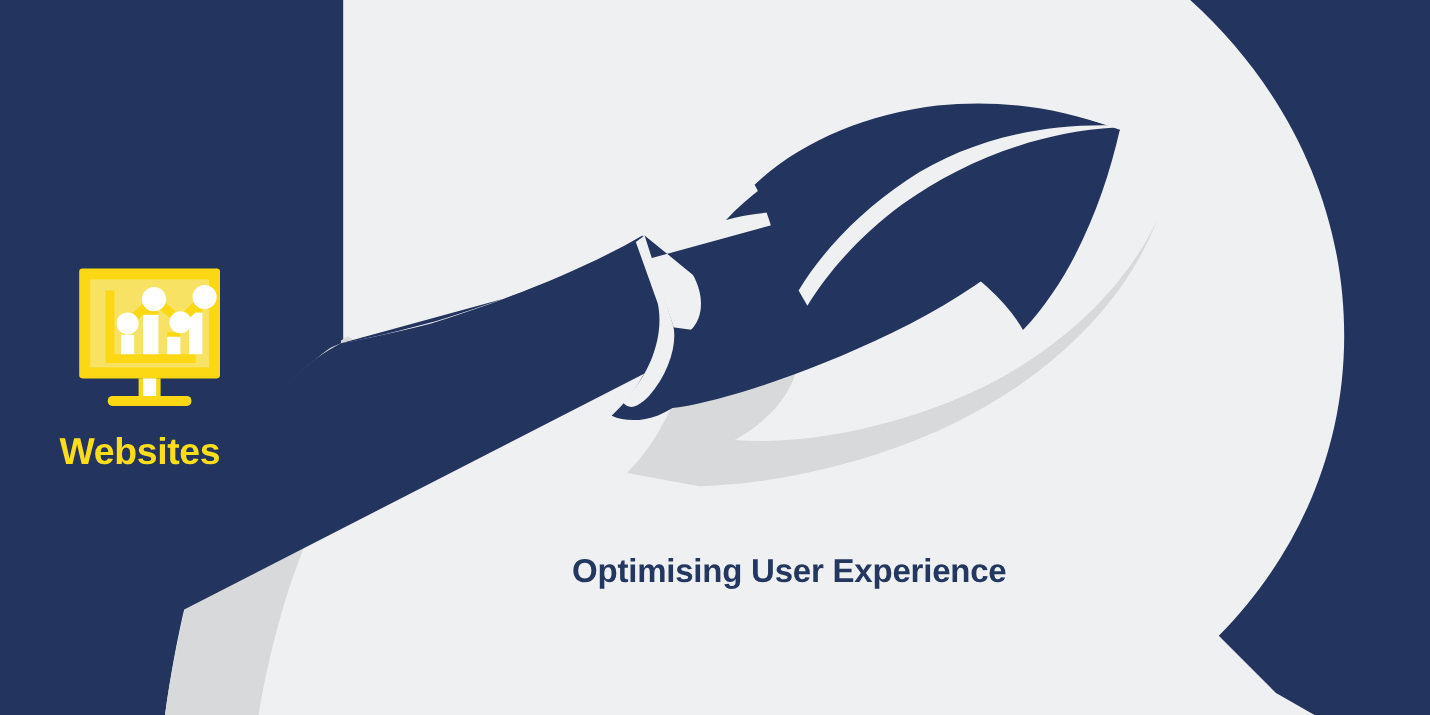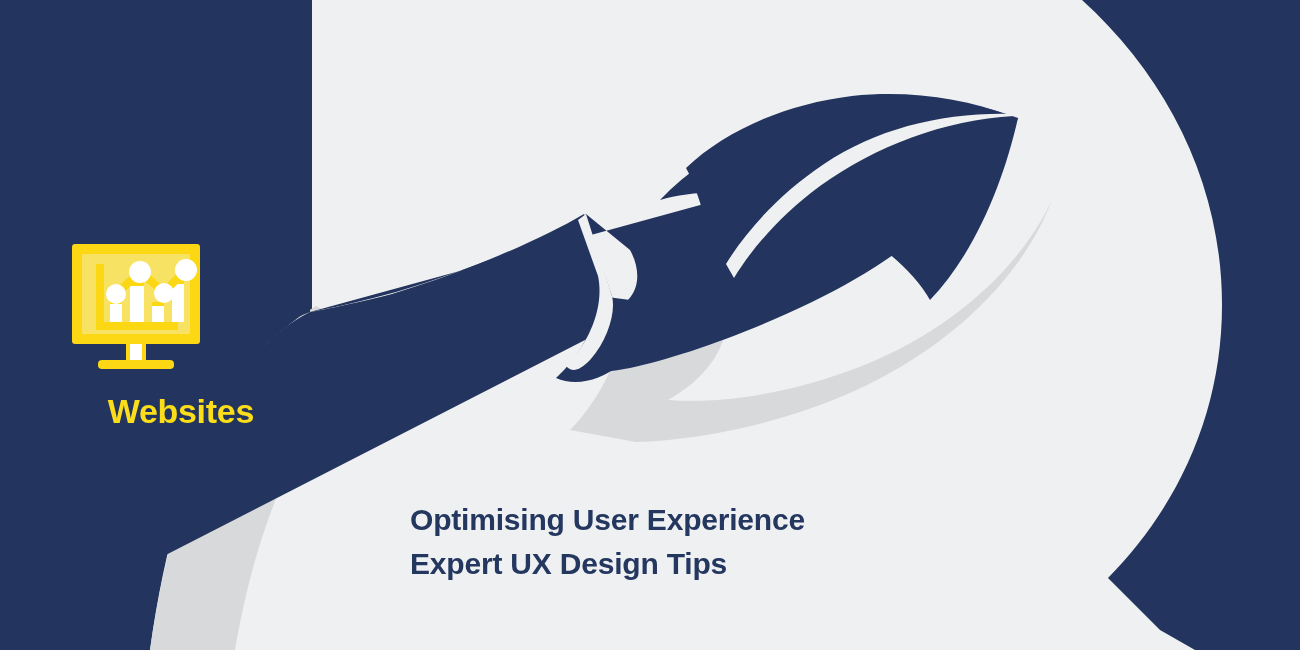--- a/index.html
+++ b/index.html
@@ -33,36 +33,37 @@
     z-index: 4;
   }
   .badge-icon {
     width: 136px;
     height: 136px;
     margin-left: 14px;
     display: block;
   }
   .badge-label {
     margin-top: 20px;
-    text-align: right;
+    text-align: left;
     color: #FBDD19;
     font-size: 34px;
     font-weight: 700;
     letter-spacing: -0.3px;
     line-height: 1;
     white-space: nowrap;
   }
 
   
   .headline {
     position: absolute;
     left: 410px;
     top: 498px;
     width: 615px;
     z-index: 5;
+    text-align: center;
     color: #24375F;
     font-size: 30px;
     font-weight: 700;
     line-height: 1.45;
     letter-spacing: -0.2px;
   }
   .headline .line { display: block; }
 </style>
 </head>
 <body>
@@ -216,16 +217,15 @@
       <rect x="58" y="106" width="20" height="18" fill="#FBD813"></rect>
       <rect x="62" y="106" width="12" height="18" fill="#FFFFFF"></rect>
       <rect x="30" y="122" width="76" height="9" rx="4" fill="#FBD813"></rect>
     </svg>
 
     <div class="badge-label">Websites</div>
   </div>
 
   <div class="headline">
     <span class="line">Optimising User Experience</span>
-    <span class="line">Expert UX Design Tips</span>
   </div>
 
 </div>
 
 </body></html>

